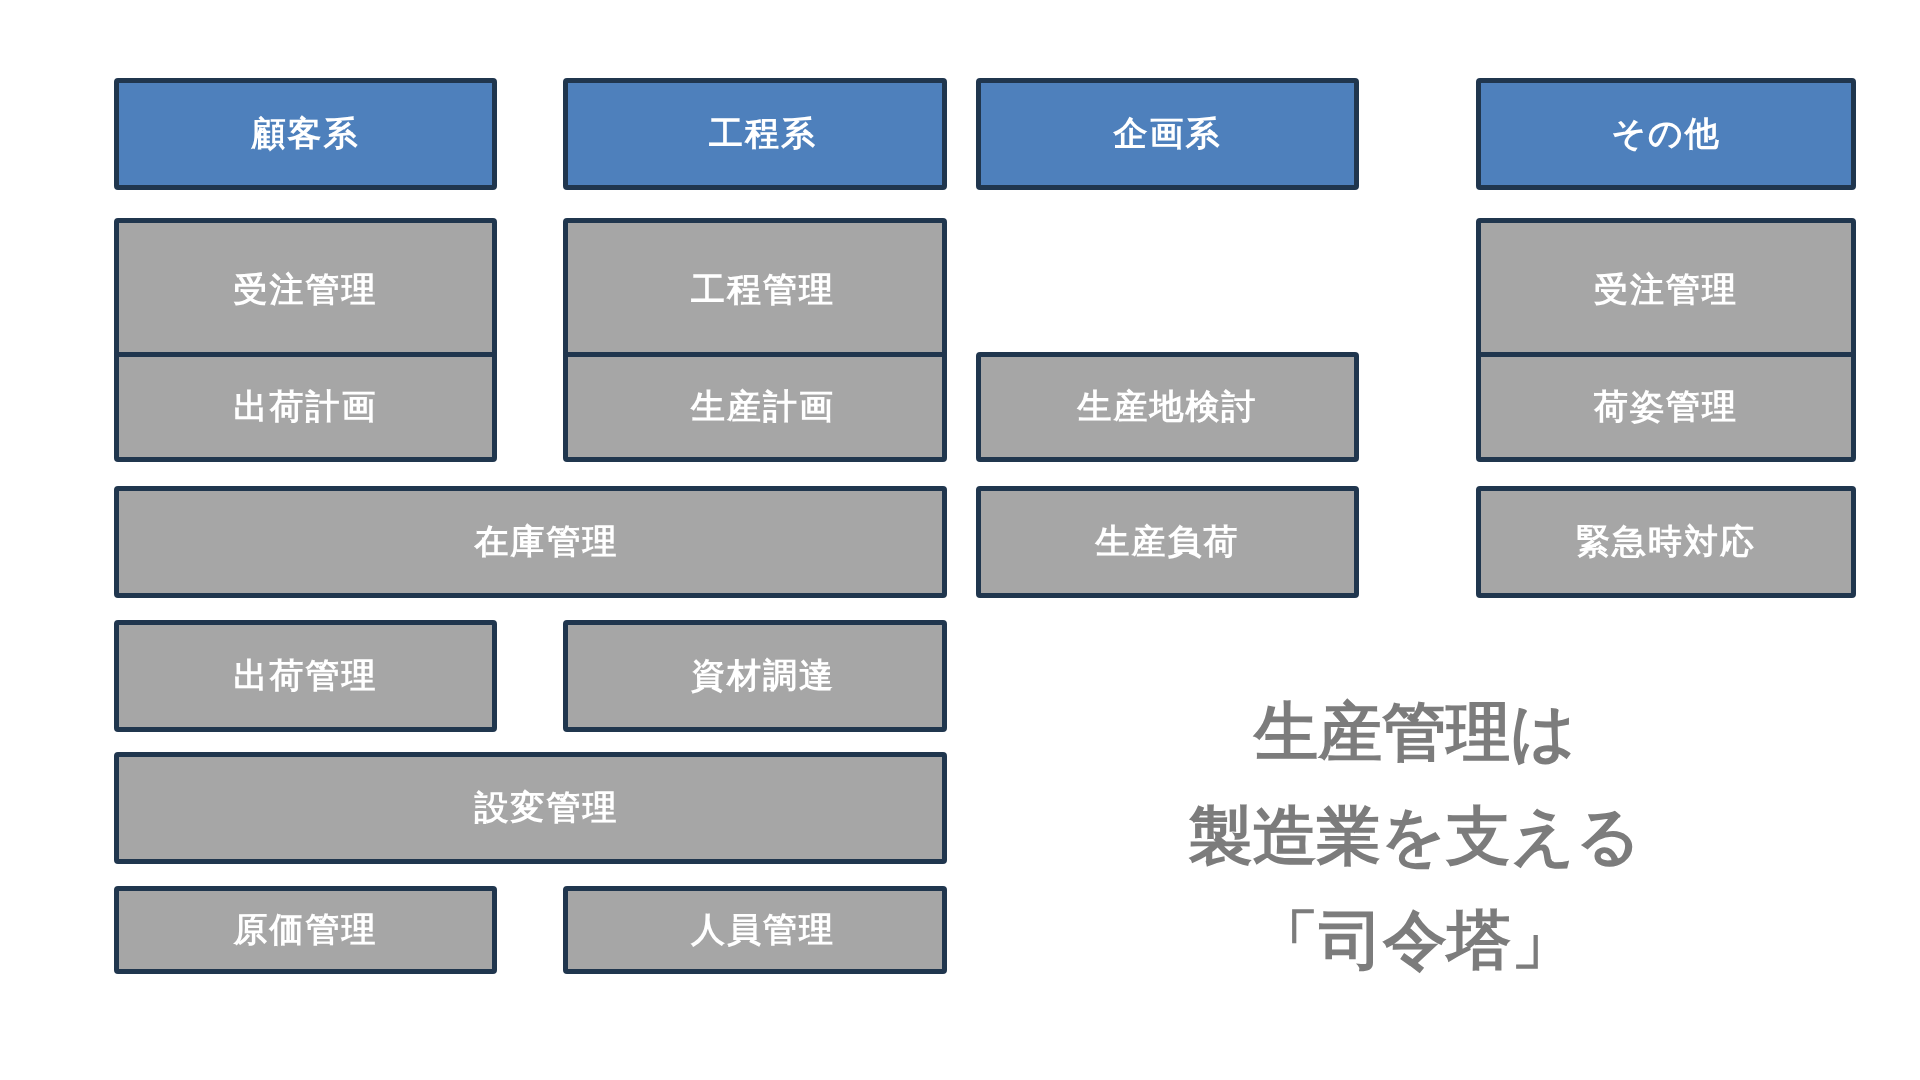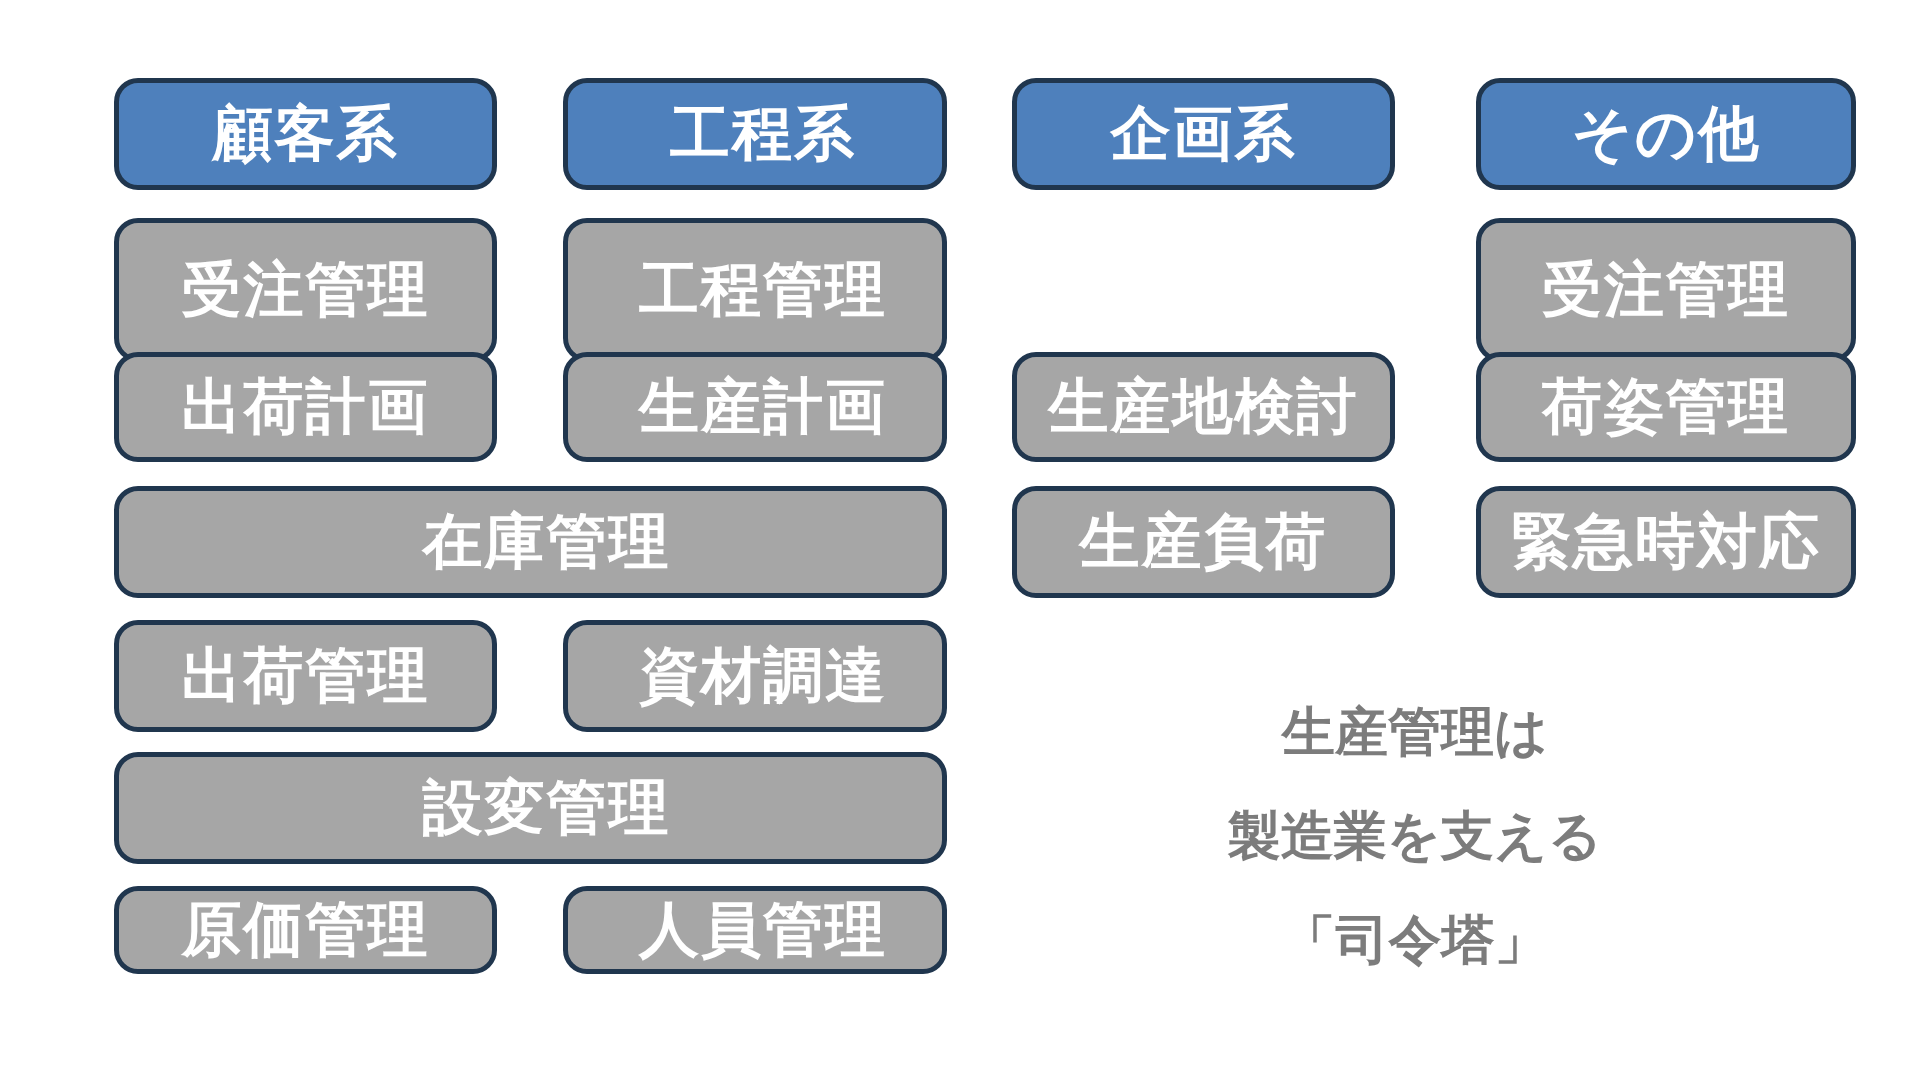--- a/index.html
+++ b/index.html
@@ -18,55 +18,55 @@
     overflow: hidden;
   }
   .canvas {
     position: relative;
     width: 1920px; height: 1080px;
     background: var(--background);
   }
   .box {
     position: absolute;
     border: 5px solid var(--box-border);
-    border-radius: 24px;
+    border-radius: 4px;
     display: flex;
     align-items: center;
     justify-content: center;
     color: var(--box-text);
-    font-size: 60px;
+    font-size: 34px;
     font-weight: bold;
     letter-spacing: 2px;
     white-space: nowrap;
   }
   .box.header { background: var(--header-fill); }
   .box.item   { background: var(--item-fill); }
 
   
   .c1 { left: 114px;  width: 383px; }
   .c2 { left: 563px;  width: 384px; padding-left: 16px; }
-  .c3 { left: 1012px; width: 383px; }
+  .c3 { left: 976px; width: 383px; }
   .c4 { left: 1476px; width: 380px; }
   .span12 { left: 114px; width: 833px; padding-left: 32px; }
 
   
   .r1 { top: 78px;  height: 112px; }
   .r2 { top: 218px; height: 144px; text-align: center; }
   .r3 { top: 352px; height: 110px; }
   .r4 { top: 486px; height: 112px; }
   .r5 { top: 620px; height: 112px; }
   .r6 { top: 752px; height: 112px; }
   .r7 { top: 886px; height: 88px; }
 
   .caption {
     position: absolute;
     left: 1012px; top: 680px; width: 806px;
     text-align: center;
     color: var(--caption-text);
-    font-size: 53px;
+    font-size: 64px;
     font-weight: bold;
     line-height: 104px;
     white-space: nowrap;
   }
 </style>
 </head>
 <body>
 
 <div class="canvas">
 

